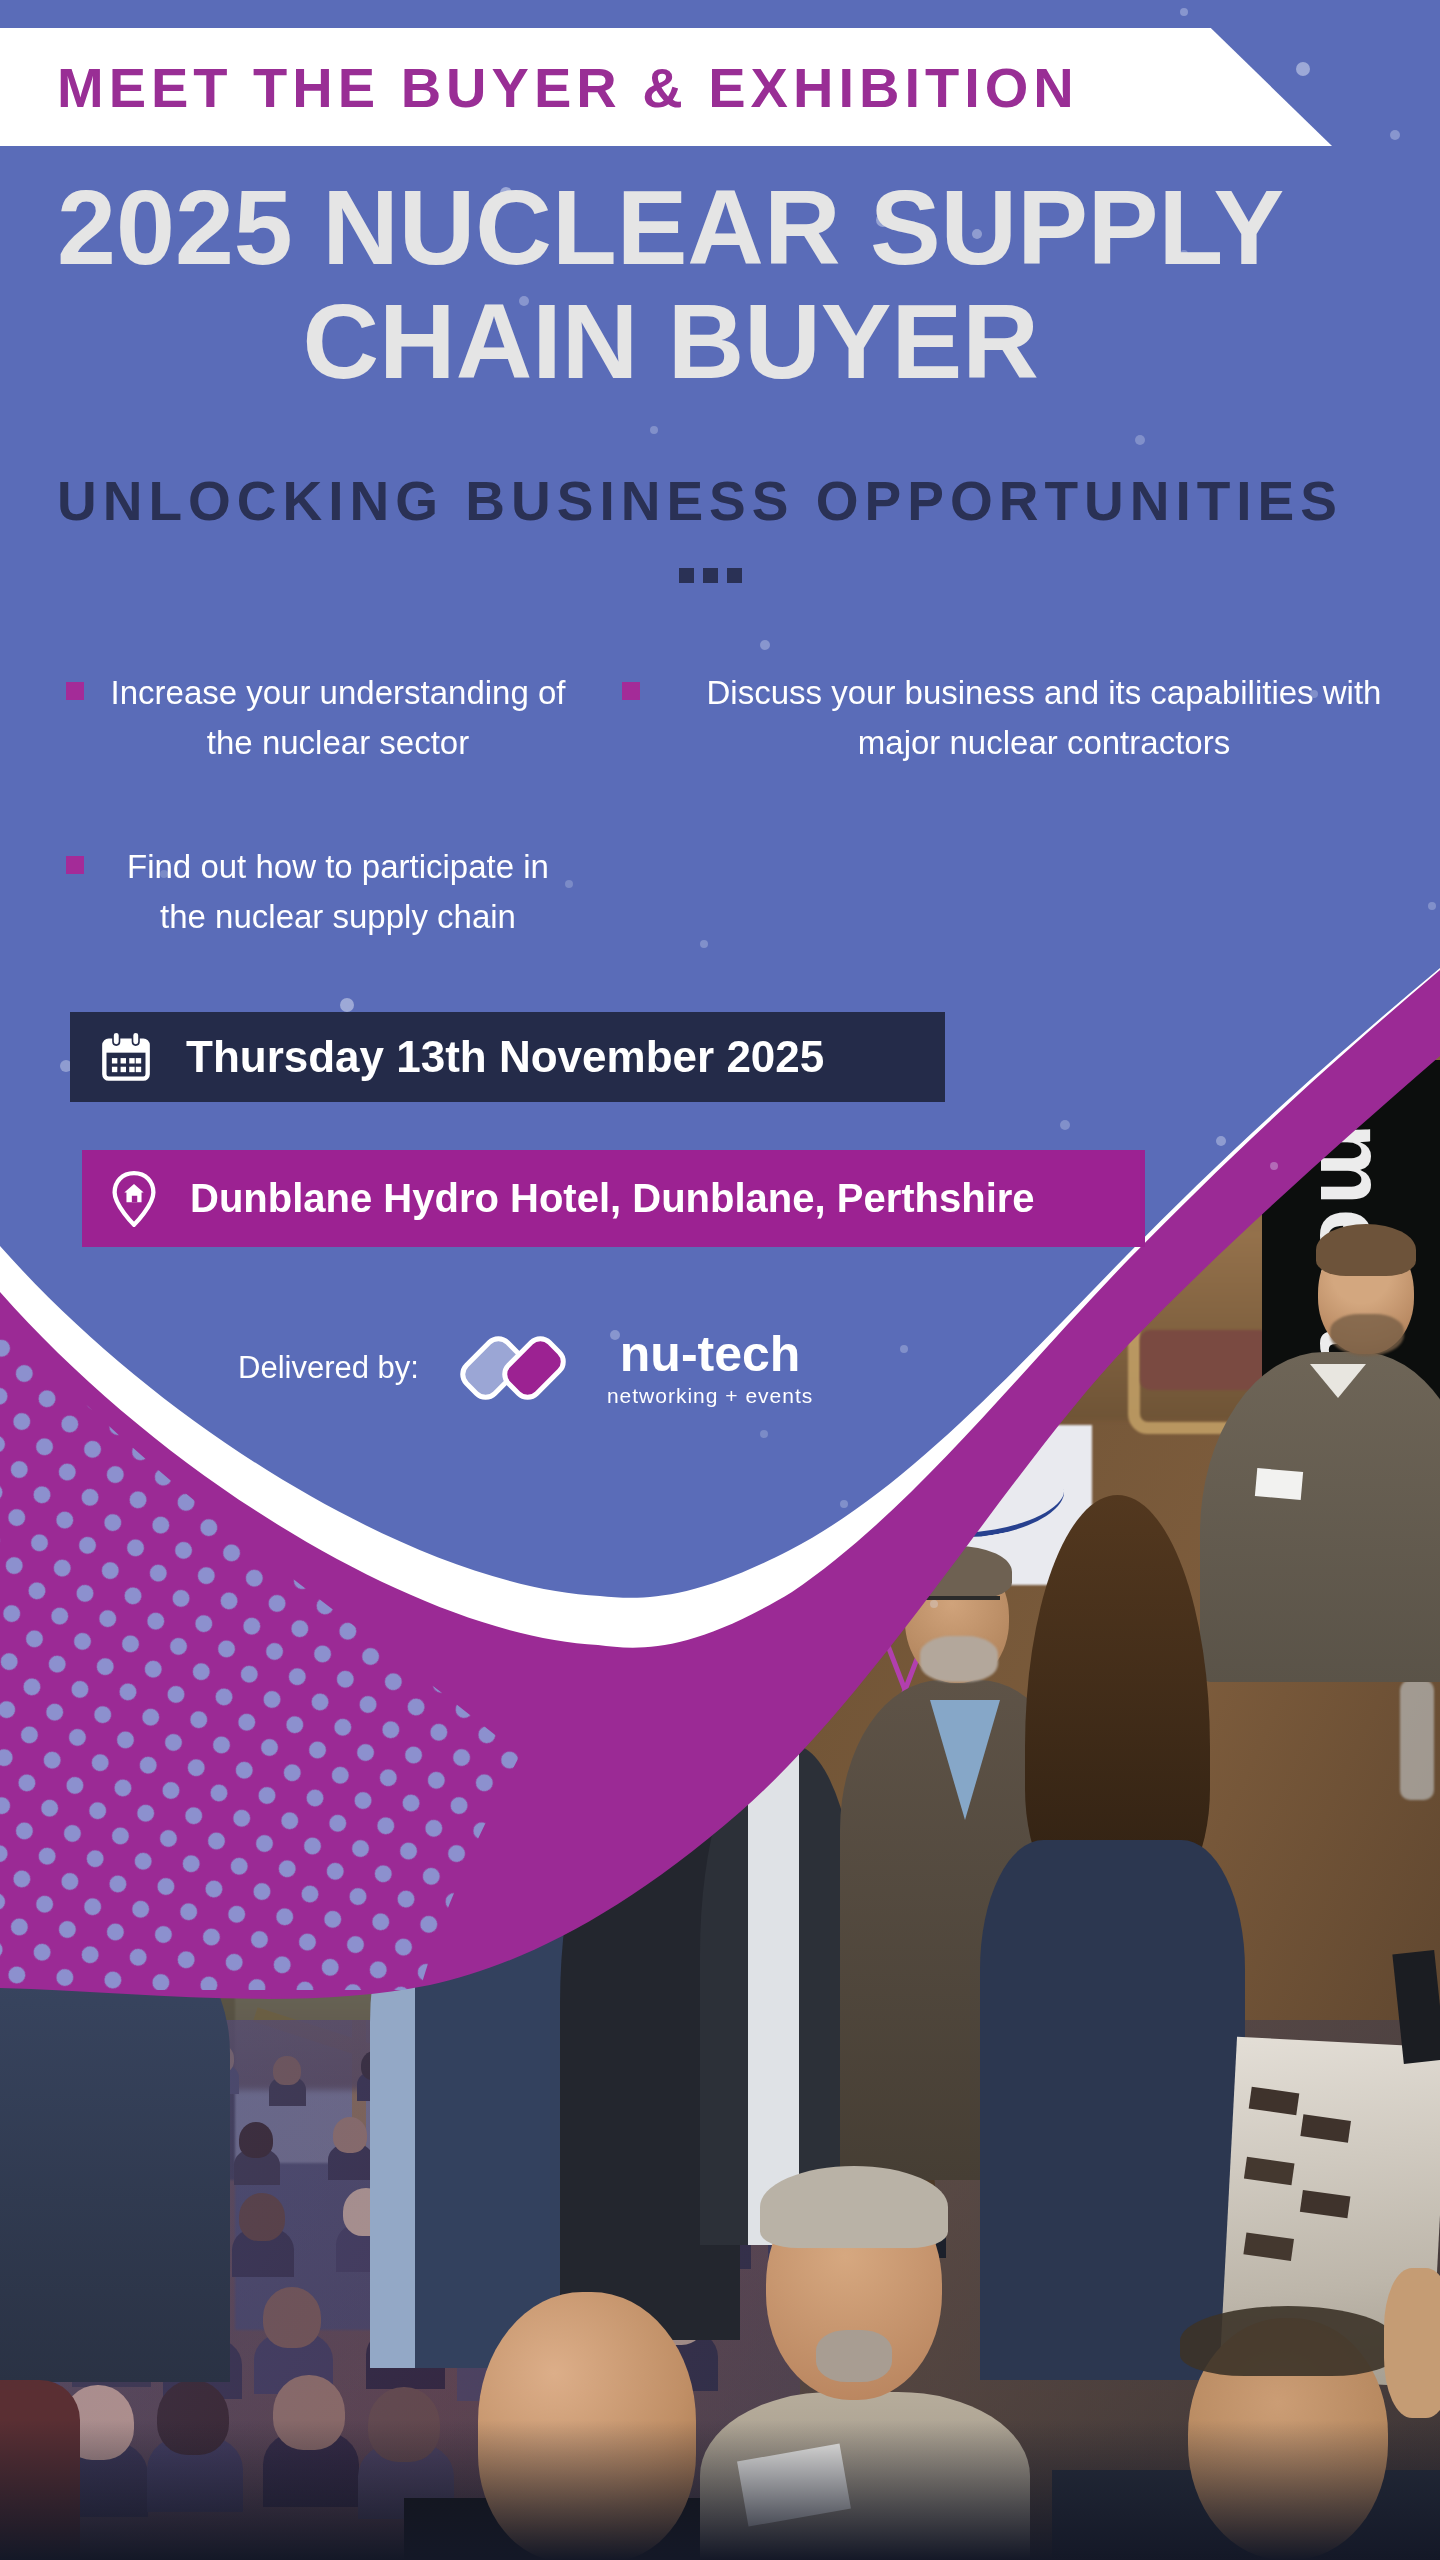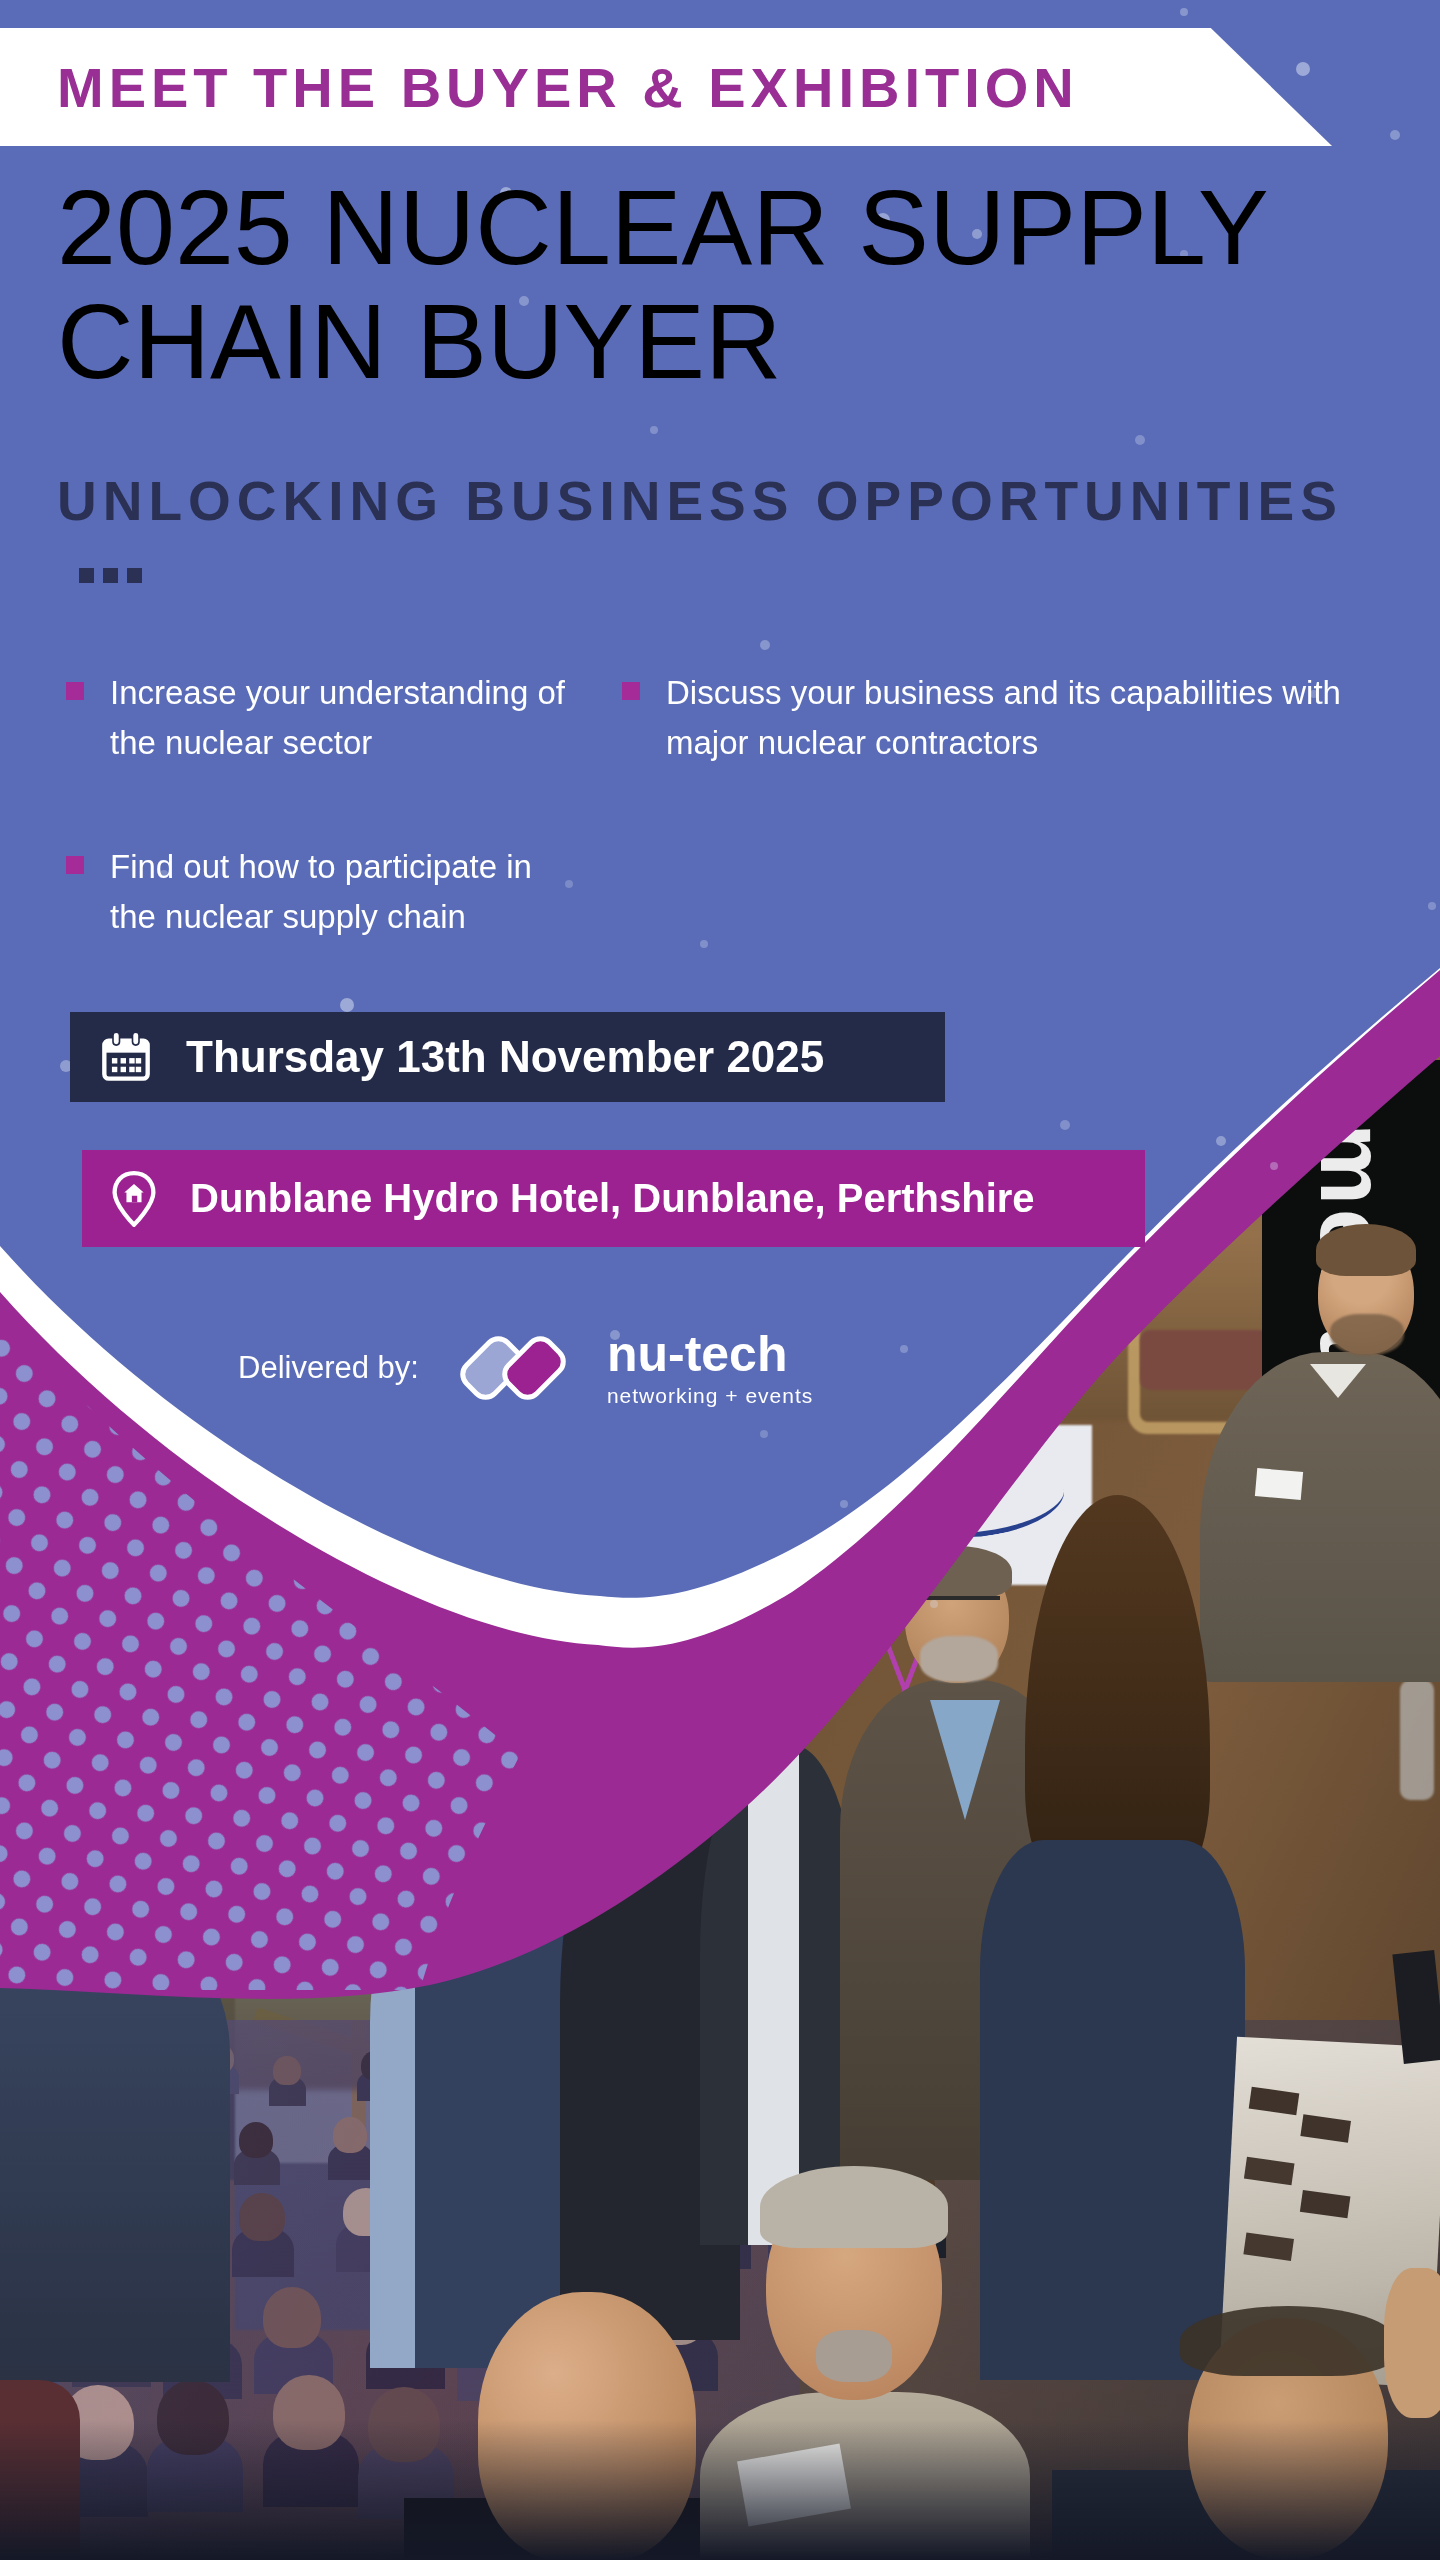--- a/index.html
+++ b/index.html
@@ -12,27 +12,27 @@
   #photo{position:absolute;inset:0;z-index:0;background:linear-gradient(115deg,#3c2f23 0%,#57432e 30%,#6e5335 55%,#7d5c3c 75%,#4e3a28 100%);}
 
   
   #swoosh{position:absolute;inset:0;z-index:1;}
 
   
   #bgdots{position:absolute;inset:0;z-index:2;pointer-events:none;}
   #bgdots i{position:absolute;border-radius:50%;background:#dfe6f5;}
 
   
-  #content{position:absolute;inset:0;z-index:3;}
+  #content{position:absolute;inset:0;z-index:3;text-align:center;}
 
   .white-banner{left:0;top:28px;width:1332px;height:118px;background:#ffffff;
      clip-path:polygon(0 0,90.9% 0,100% 100%,0 100%);display:flex;align-items:center;}
   .white-banner .txt{margin-left:57px;font-size:56px;font-weight:bold;color:#992e95;letter-spacing:5px;}
 
-  .title{left:57px;top:170px;color:#000000;font-weight:normal;font-size:106px;line-height:114px;letter-spacing:0px;}
+  .title{left:57px;top:170px;color:#e5e5e5;font-weight:bold;font-size:106px;line-height:114px;letter-spacing:0px;}
 
   .subtitle{left:57px;top:463px;color:#2a3155;font-weight:bold;font-size:55px;line-height:76px;letter-spacing:6px;}
   .sqrow{display:inline-flex;gap:9px;margin-left:22px;vertical-align:middle;transform:translateY(-6px);}
   .sqrow b{width:15px;height:15px;background:#2a3155;display:inline-block;}
 
   .bullet{display:flex;gap:26px;color:#ffffff;font-size:33px;line-height:50px;}
   .bullet .mark{flex:0 0 18px;width:18px;height:18px;background:#a42b98;margin-top:14px;}
 
   .bar{display:flex;align-items:center;color:#fff;font-weight:bold;}
   .bar.date{left:70px;top:1012px;width:875px;height:90px;background:#242b49;font-size:44px;}

